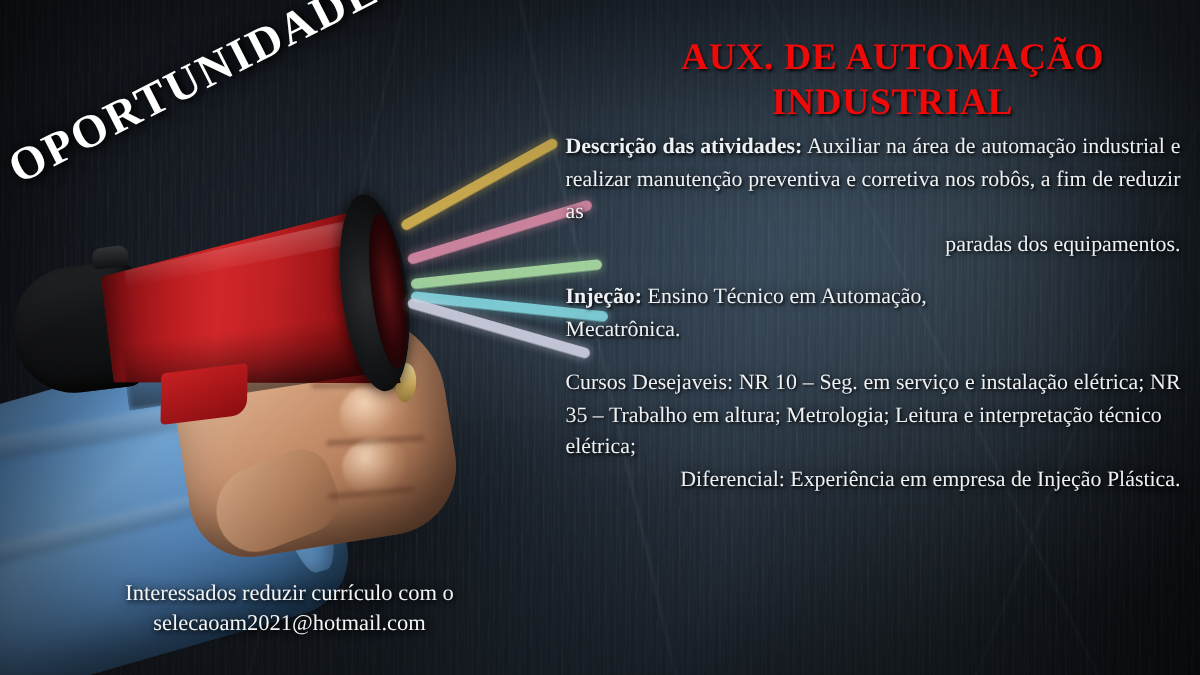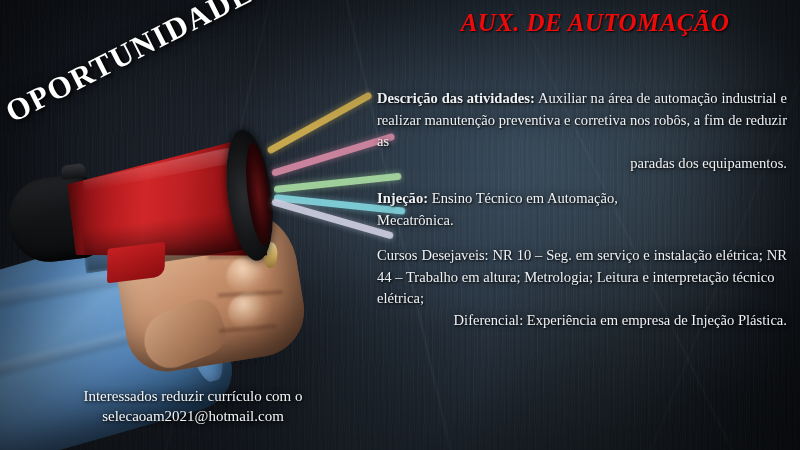--- a/index.html
+++ b/index.html
@@ -252,30 +252,29 @@
     font-size: 31px;
     font-weight: 700;
     letter-spacing: 1.5px;
     font-family: "Liberation Serif", "DejaVu Serif", serif;
     text-shadow: 2px 2px 4px rgba(0,0,0,.9), 0 0 14px rgba(0,0,0,.7);
     white-space: nowrap;
   }
 
   .title {
     position: absolute;
-    left: 400px; top: 8px;
+    left: 400px; top: 24px;
     width: 390px;
     text-align: center;
     color: #ef0a0a;
     font-size: 25px;
     font-weight: 700;
     line-height: 30px;
     letter-spacing: .4px;
     text-shadow: 1px 1px 2px rgba(0,0,0,.85);
-    font-style: italic;
   }
 
   .body-col {
     position: absolute;
     left: 377px; top: 88px;
     width: 410px;
     color: #eef1f4;
     font-size: 14.6px;
     line-height: 21.5px;
     text-align: justify;
@@ -353,41 +352,42 @@
       <div class="ray" style="left: 274px; top: 194px; width: 132px; background: rgb(131, 214, 223); transform: rotate(6deg);"></div>
       <div class="ray" style="left: 272px; top: 198px; width: 126px; background: rgb(207, 208, 226); transform: rotate(16deg);"></div>
     </div>
 
   <div class="board-vignette"></div>
 
   <div class="oportunidade">OPORTUNIDADE!</div>
 
   <div class="title">
     <div>AUX. DE AUTOMAÇÃO</div>
+    <div>INDUSTRIAL</div>
   </div>
 
   <div class="body-col">
 
     <div>
       <p><b>Descrição das atividades:</b><span> Auxiliar na área de automação industrial e realizar manutenção preventiva e corretiva nos robôs, a fim de reduzir as</span></p>
       <p class="last-line">paradas  dos equipamentos.</p>
     </div>
 
     <div class="gap"></div>
 
     <div>
       <p><b>Injeção:</b><span> Ensino Técnico em Automação,</span></p>
       <p>Mecatrônica.</p>
     </div>
 
     <div class="gap"></div>
 
 
     <div>
-      <p>Cursos Desejaveis: NR 10 – Seg. em serviço e instalação elétrica; NR 44 – Trabalho em altura; Metrologia; Leitura e interpretação técnico</p>
+      <p>Cursos Desejaveis: NR 10 – Seg. em serviço e instalação elétrica; NR 35 – Trabalho em altura; Metrologia; Leitura e interpretação técnico</p>
       <p>elétrica;</p>
     </div>
 
     <p class="diferencial">Diferencial: Experiência em empresa de Injeção Plástica.</p>
   </div>
 
   <div class="contact">
     <div>Interessados reduzir currículo com o</div>
     <div>selecaoam2021@hotmail.com</div>
   </div>

